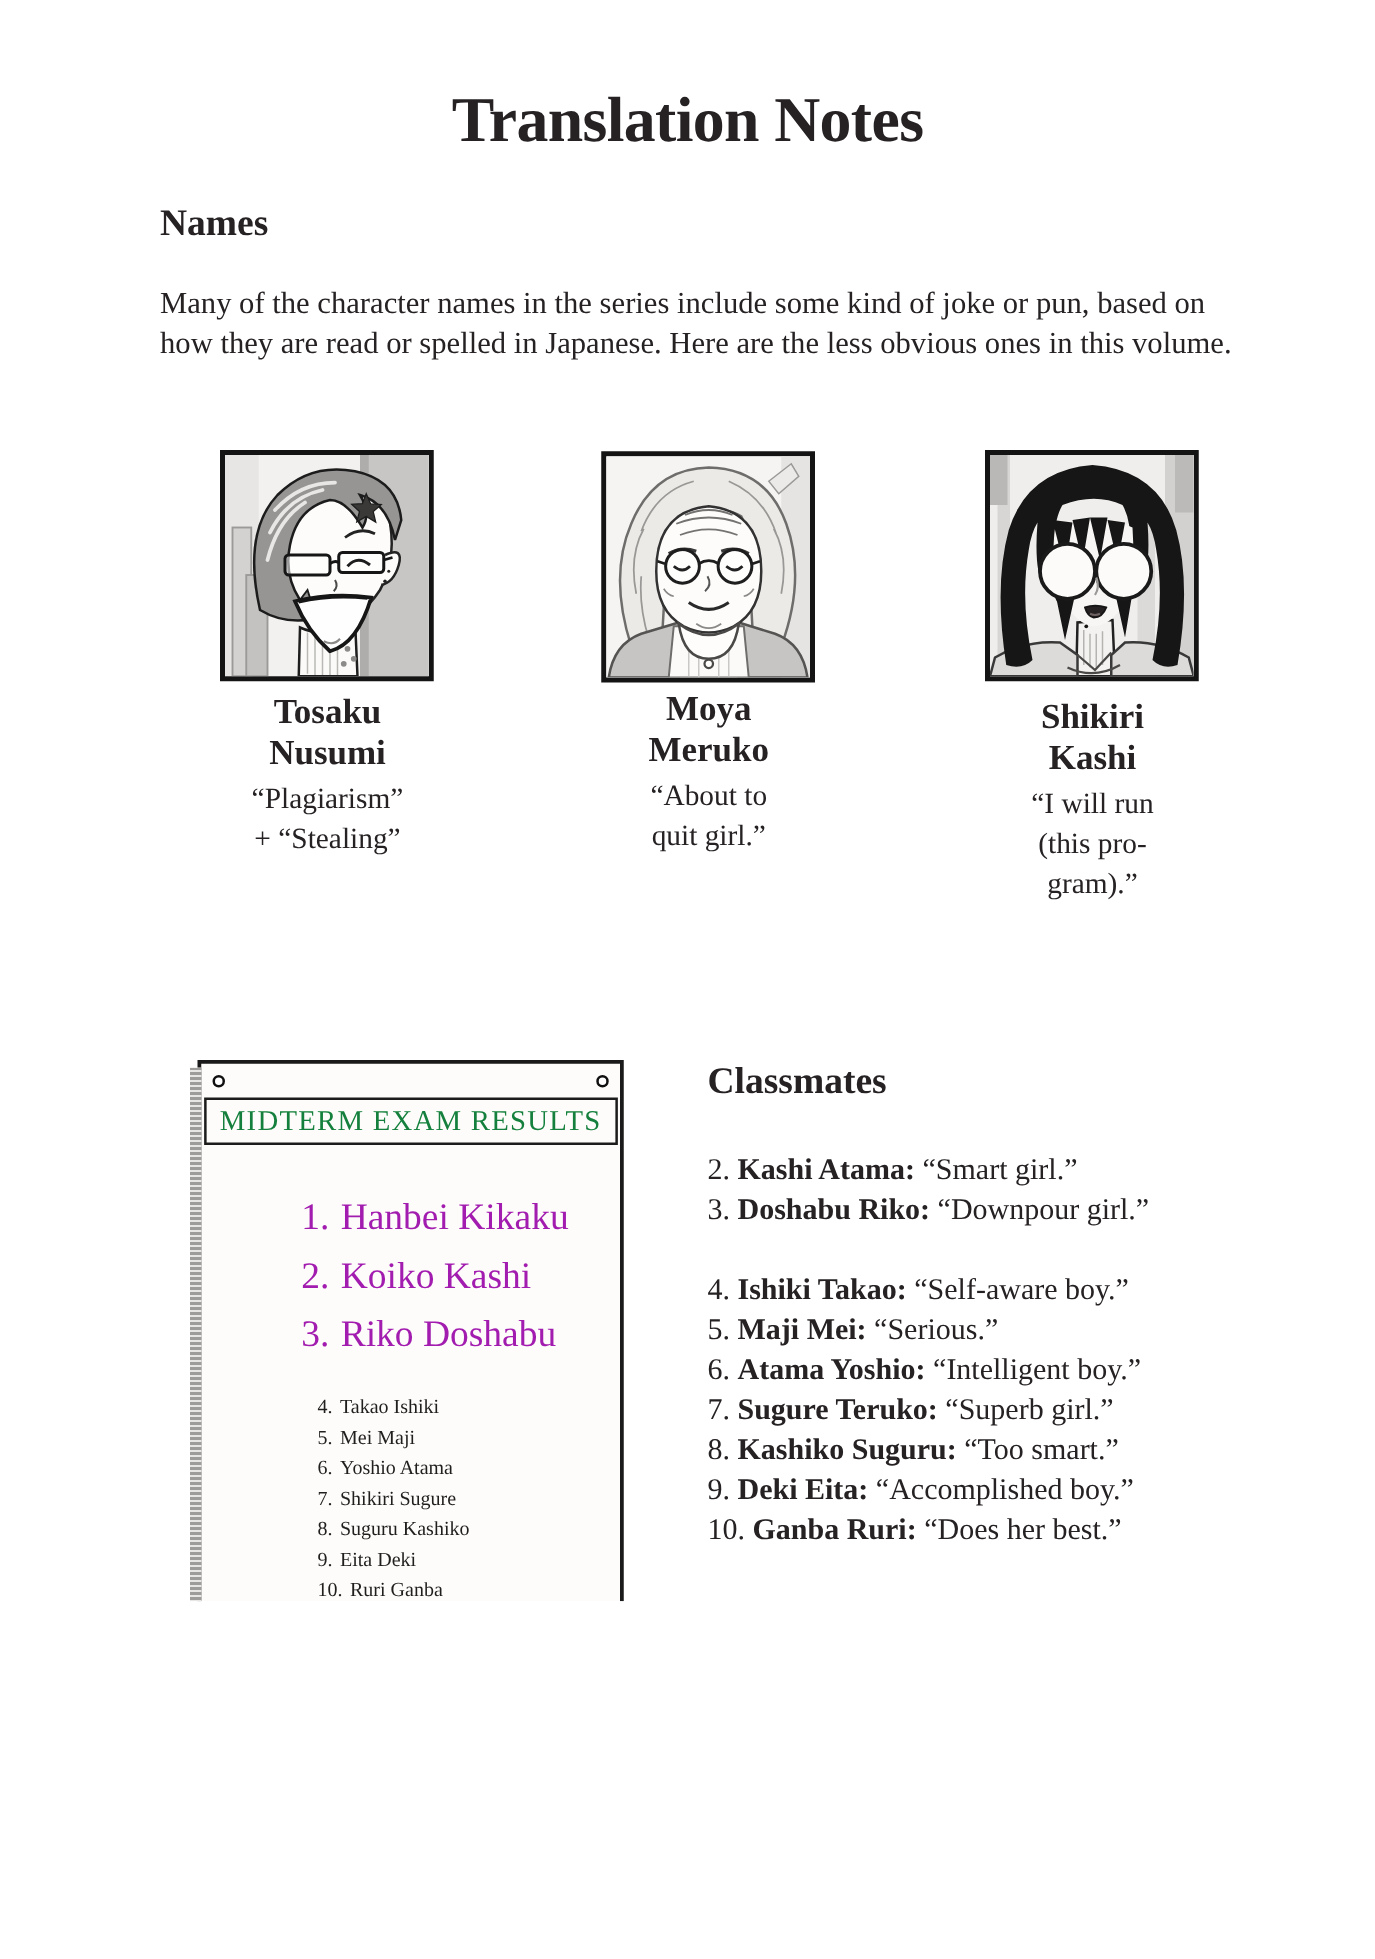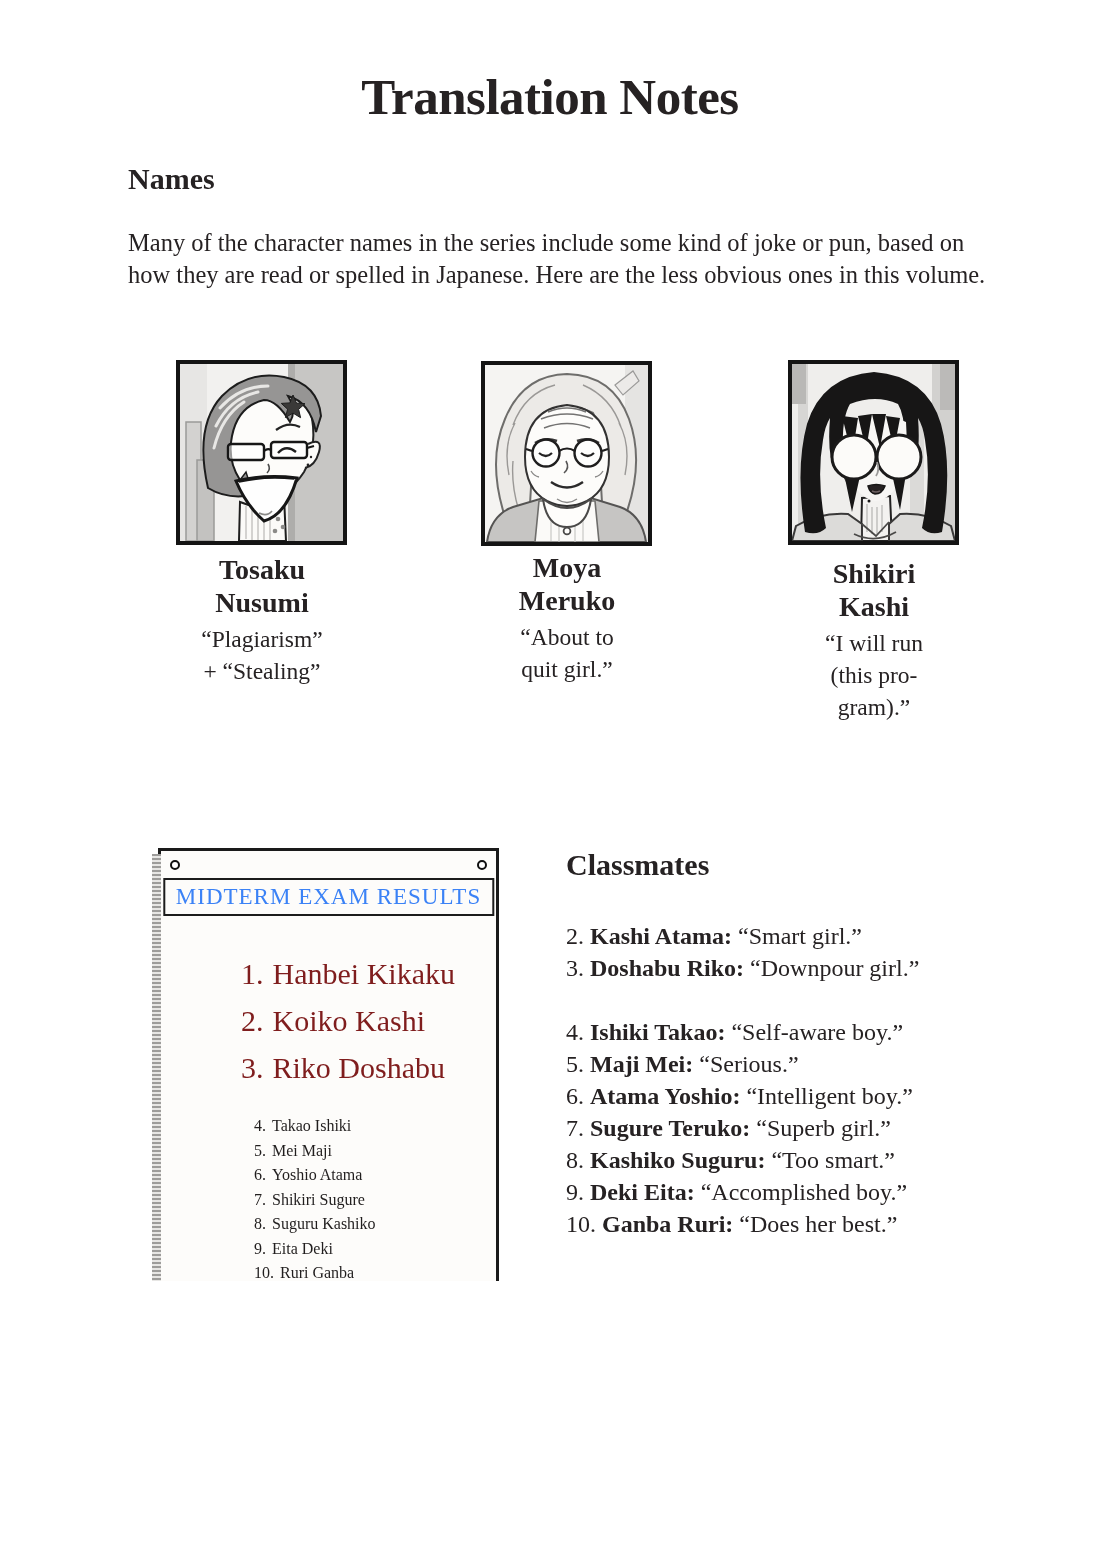--- a/index.html
+++ b/index.html
@@ -47,23 +47,23 @@
   }
   .pin {
     position:absolute; width:10px; height:10px; border-radius:50%;
     border:2.5px solid #101010; background:#fff;
   }
   .pin.tl{ left:9px;  top:9px; }  .pin.tr{ right:9px; top:9px; }
   .pin.bl{ left:9px;  bottom:11px; } .pin.br{ right:9px; bottom:11px; }
   .poster-header {
     position:absolute; top:27px; left:50%; transform:translateX(-50%);
     border:2px solid #1c1c1c; padding:4px 11px; white-space:nowrap;
-    font-size:23px; letter-spacing:1px; color:#3b82f6;
-  }
-  .top-three { position:absolute; top:99px; left:80px; font-size:30px; line-height:47px; color:#7f1d1d; }
+    font-size:23px; letter-spacing:1px; color:#15803d;
+  }
+  .top-three { position:absolute; top:99px; left:80px; font-size:30px; line-height:47px; color:#a21caf; }
   .runners   { position:absolute; top:263px; left:93px; font-size:16px; line-height:24.5px; color:#211e1e; }
   .rank { display:inline-block; margin-right:9px; }
   .runners .rank { margin-right:6px; }
   
   .classmates { position:absolute; left:554px; top:846px; width:470px;margin-left:12px; }
   .cm-heading { font-size:30px; font-weight:700; line-height:38px; }
   .cm-list { margin-top:36px; font-size:24px; line-height:32px; }
   .cm-gap { height:32px; }
   .cm-name { font-weight:700; }
 </style>

